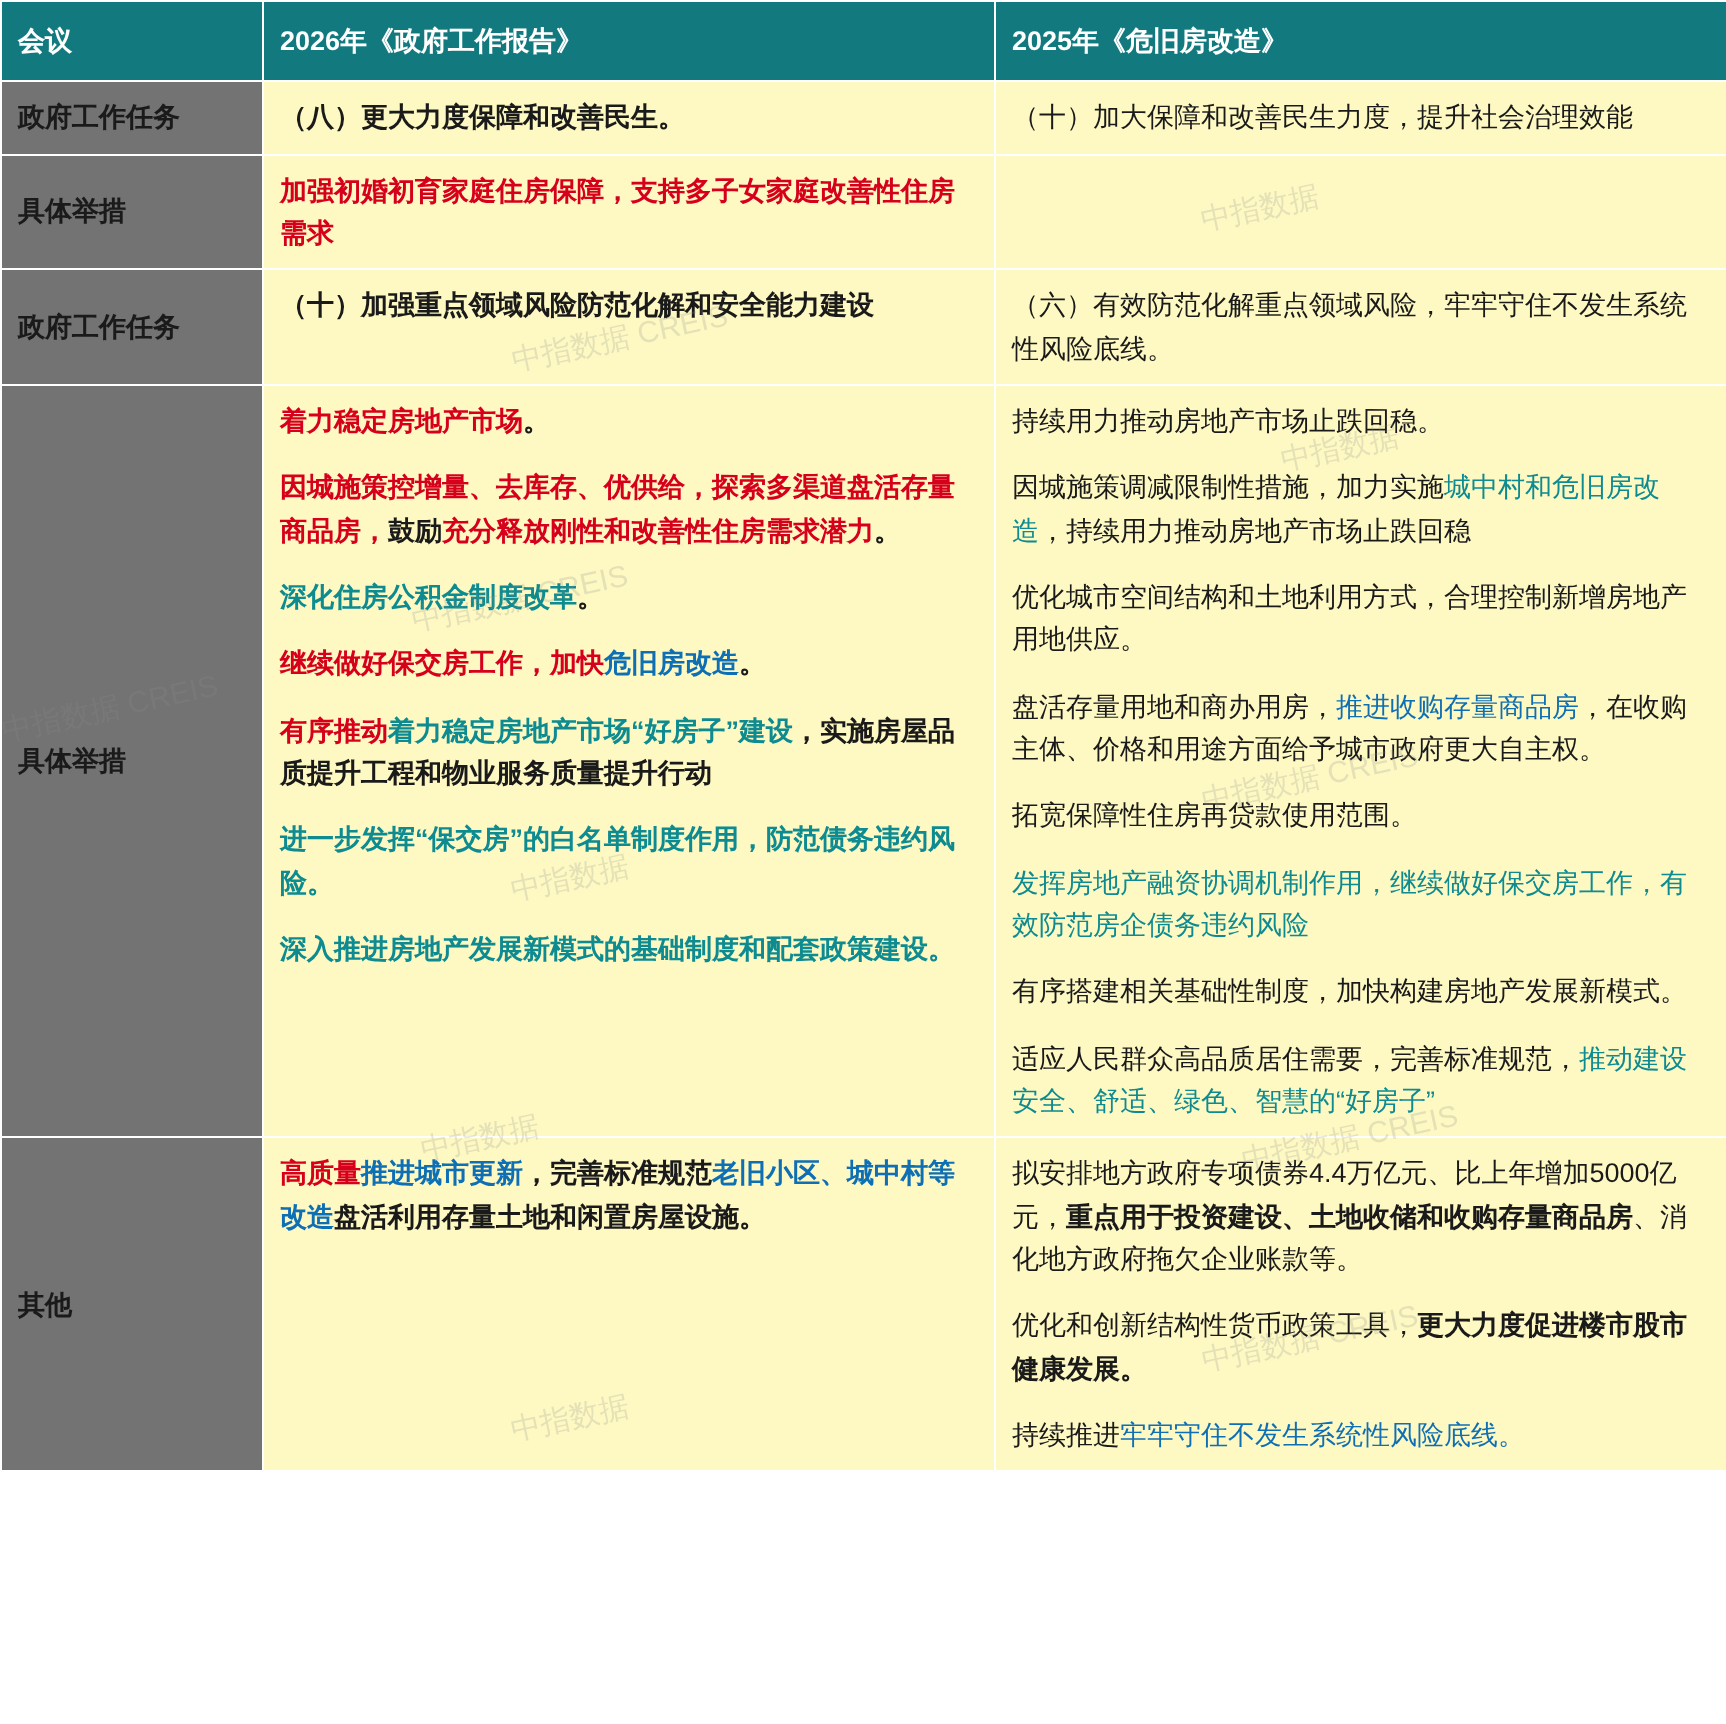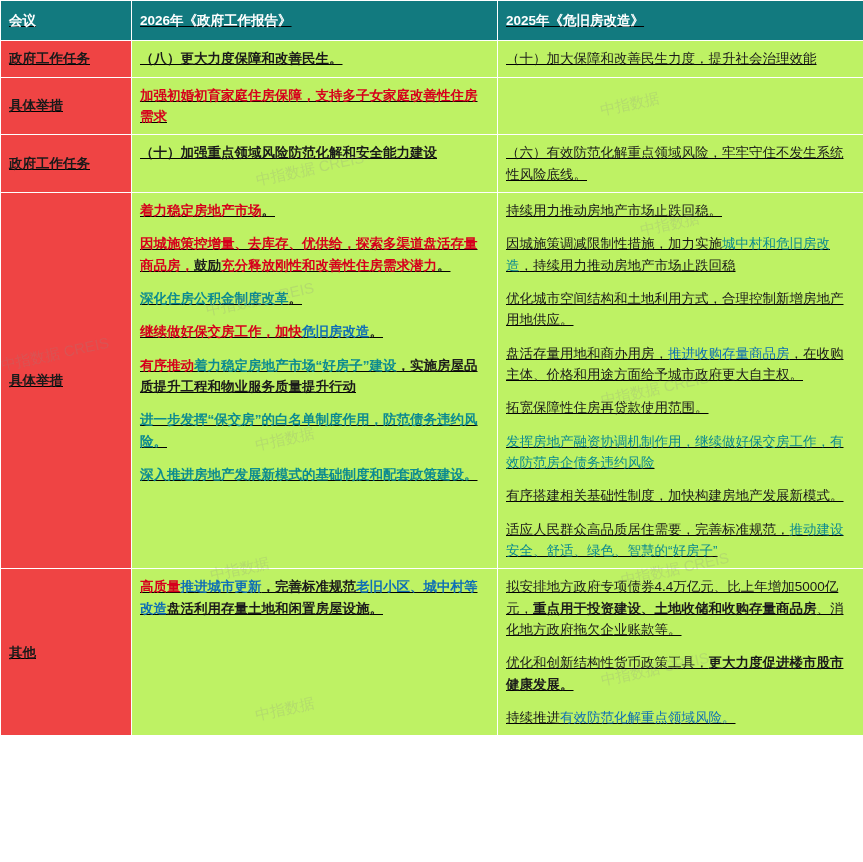--- a/index.html
+++ b/index.html
@@ -34,32 +34,32 @@
     color: #ffffff;
     font-weight: bold;
     font-size: 13.5px;
     text-align: left;
     vertical-align: middle;
     padding: 9px 8px;
     border-color: #ffffff;
   }
   
   td.label {
-    background: #ef4444;
+    background: #737373;
     color: #ffffff;
     font-weight: bold;
     vertical-align: middle;
     text-align: left;
     font-size: 13.5px;
     margin-left: 36px;
   }
   td.label.mid { vertical-align: middle; }
   
   td.cell {
-    background: #bef264;
+    background: #fef9c3;
     border-color: #d6d6d6;
   }
   td.cell.left2026 { font-weight: bold; }
   p.para {
     margin: 0 0 12px 0;
   }
   p.para:last-child { margin-bottom: 0; }
   .bold { font-weight: bold; }
   .red { color: #d6001c; font-weight: bold; }
   .blue { color: #0f6fb5; }
@@ -75,21 +75,21 @@
     overflow: hidden;
   }
   .wm {
     position: absolute;
     color: rgba(140,140,140,0.22);
     font-size: 15px;
     white-space: nowrap;
     transform: rotate(-12deg);
     font-family: "Liberation Sans", sans-serif;
   }
-  .page-wrap { position: relative; width: 703px; text-decoration: underline; }
+  .page-wrap { position: relative; width: 703px; }
 </style>
 </head>
 <body>
 
 <div class="page-wrap">
   <table class="cmp">
     <colgroup>
         <col class="c0">
         <col class="c1">
         <col class="c2">
@@ -152,21 +152,21 @@
           </td>
         </tr>
         <tr>
           <td class="label mid">其他</td>
           <td class="cell left2026">
             <p class="para"><span class="red">高质量</span><span class="blue">推进城市更新</span><span class="bold">，完善标准规范</span><span class="blue">老旧小区、城中村等改造</span><span class="bold">盘活利用存量土地和闲置房屋设施</span><span class="bold">。</span></p>
           </td>
           <td class="cell">
             <p class="para"><span class="plain">拟安排地方政府专项债券4.4万亿元、比上年增加5000亿元，</span><span class="bold">重点用于投资建设、土地收储和收购存量商品房</span><span class="plain">、消化地方政府拖欠企业账款等。</span></p>
             <p class="para"><span class="plain">优化和创新结构性货币政策工具，</span><span class="bold">更大力度促进楼市股市健康发展。</span></p>
-            <p class="para"><span class="plain">持续推进</span><span class="blue">有效防范化解重点领域风险。</span></p>
+            <p class="para"><span class="plain">持续推进</span><span class="blue">牢牢守住不发生系统性风险底线。</span></p>
           </td>
         </tr>
       </tbody>
   </table>
 
   <div class="wm-layer" id="wmlayer">
       <div class="wm" style="left: 255px; top: 160px;">中指数据 CREIS</div>
       <div class="wm" style="left: 600px; top: 95px;">中指数据</div>
       <div class="wm" style="left: 205px; top: 290px;">中指数据 CREIS</div>
       <div class="wm" style="left: 640px; top: 215px;">中指数据</div>

